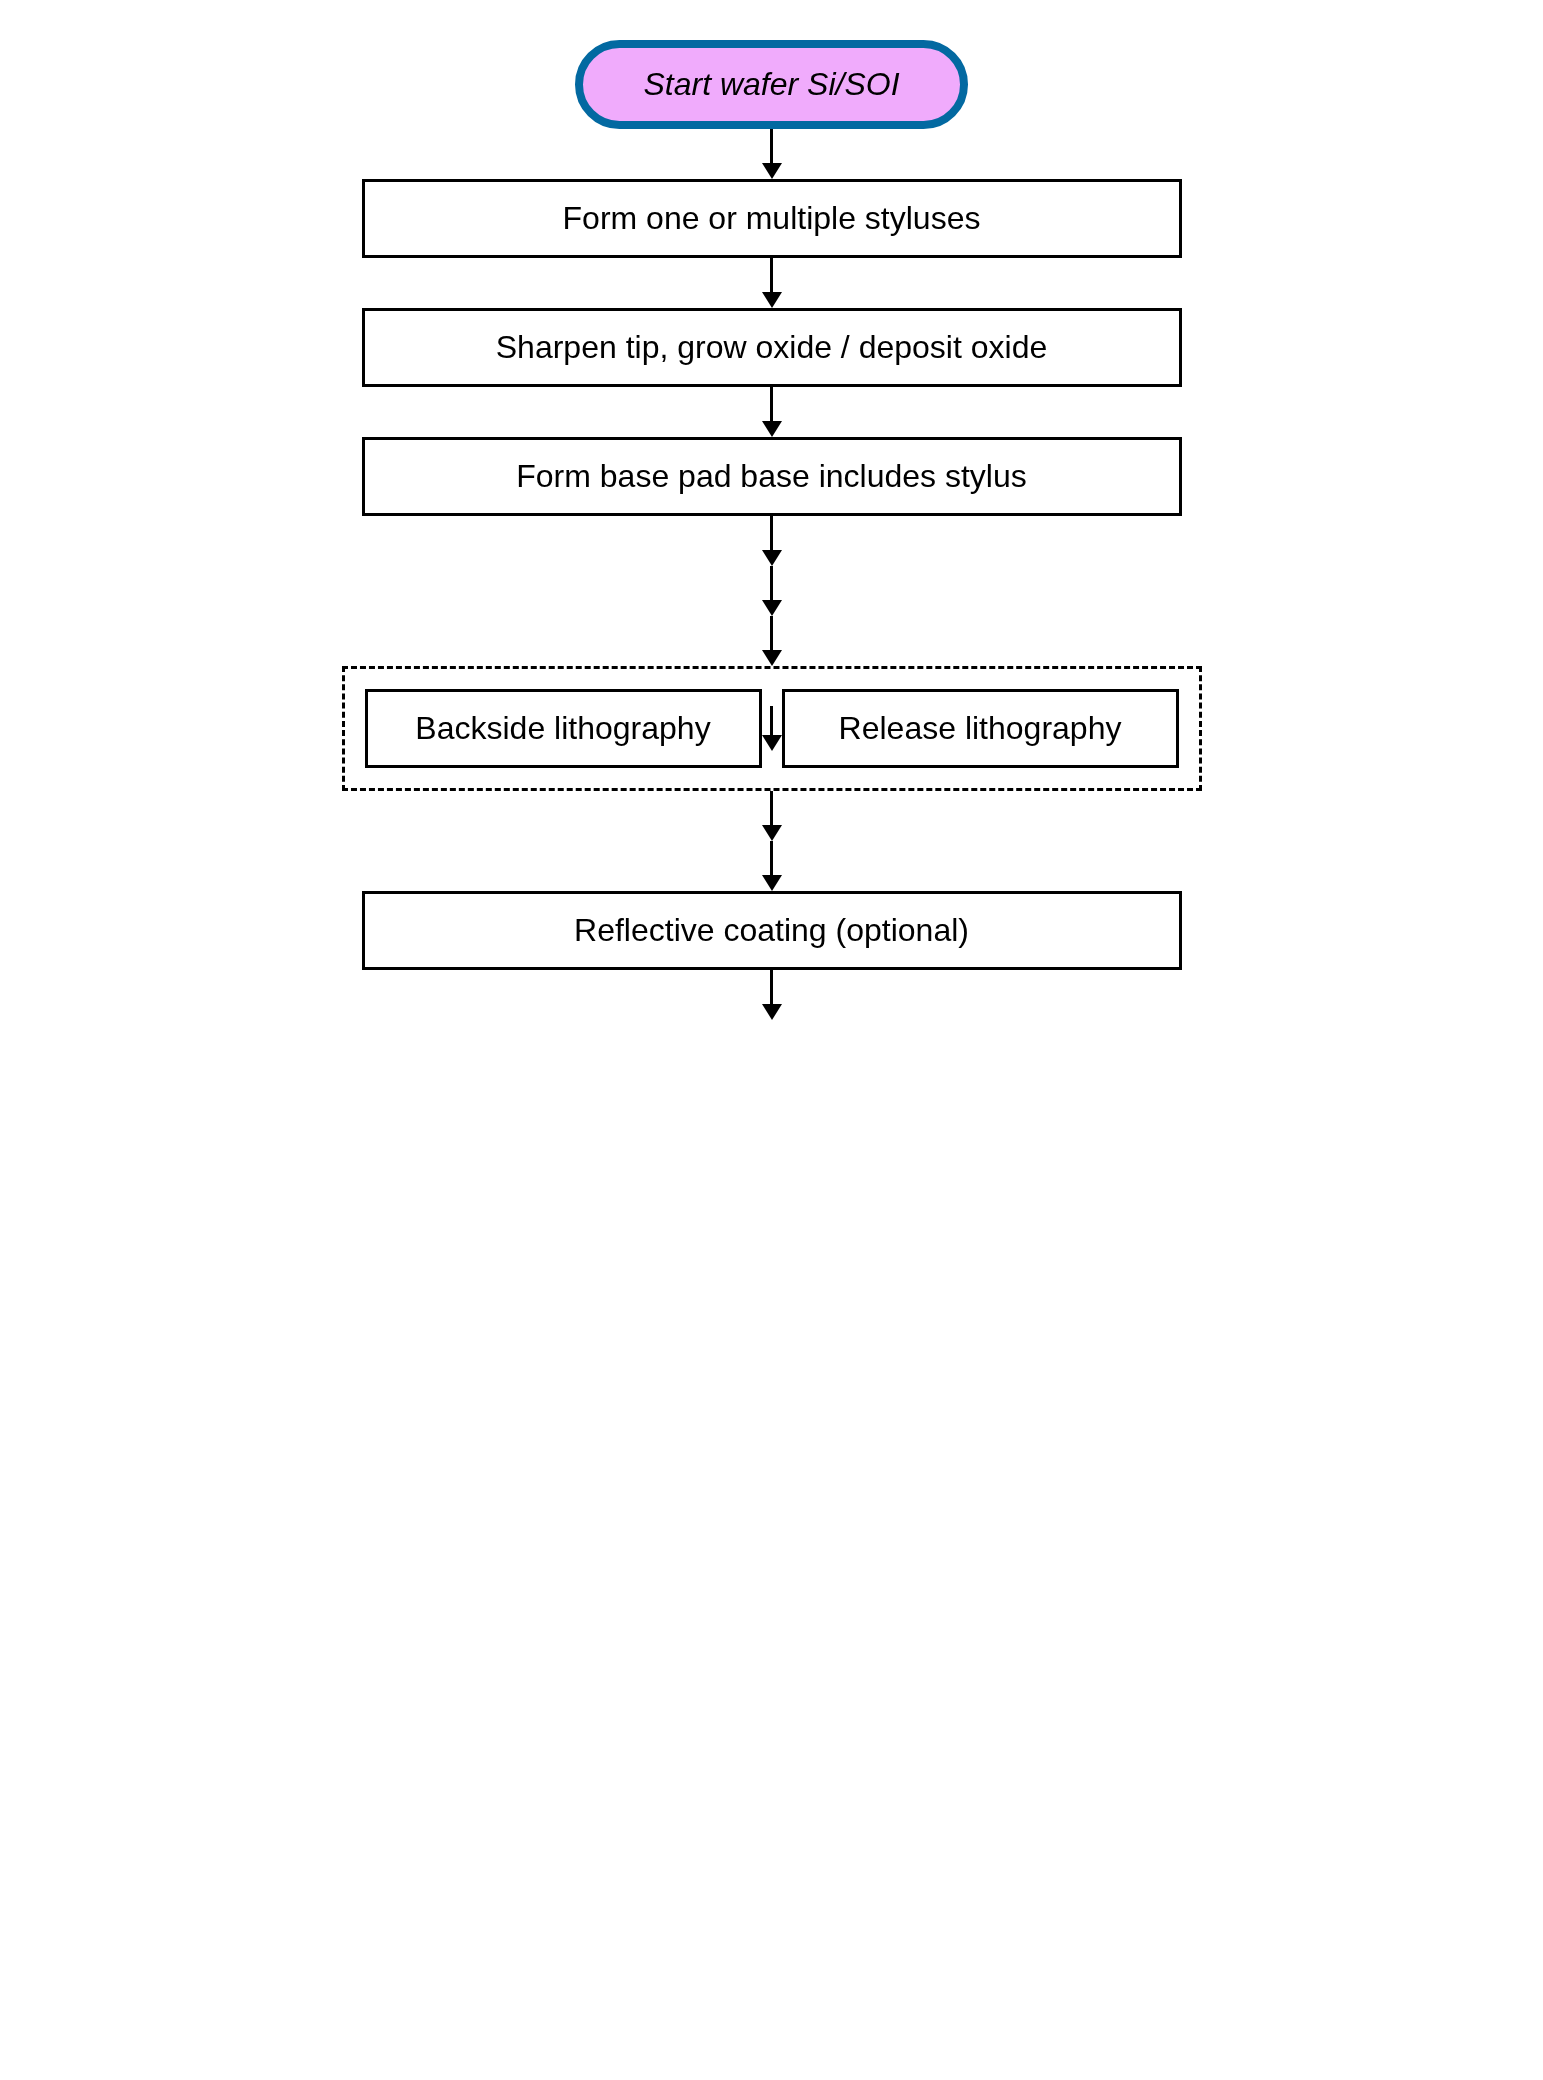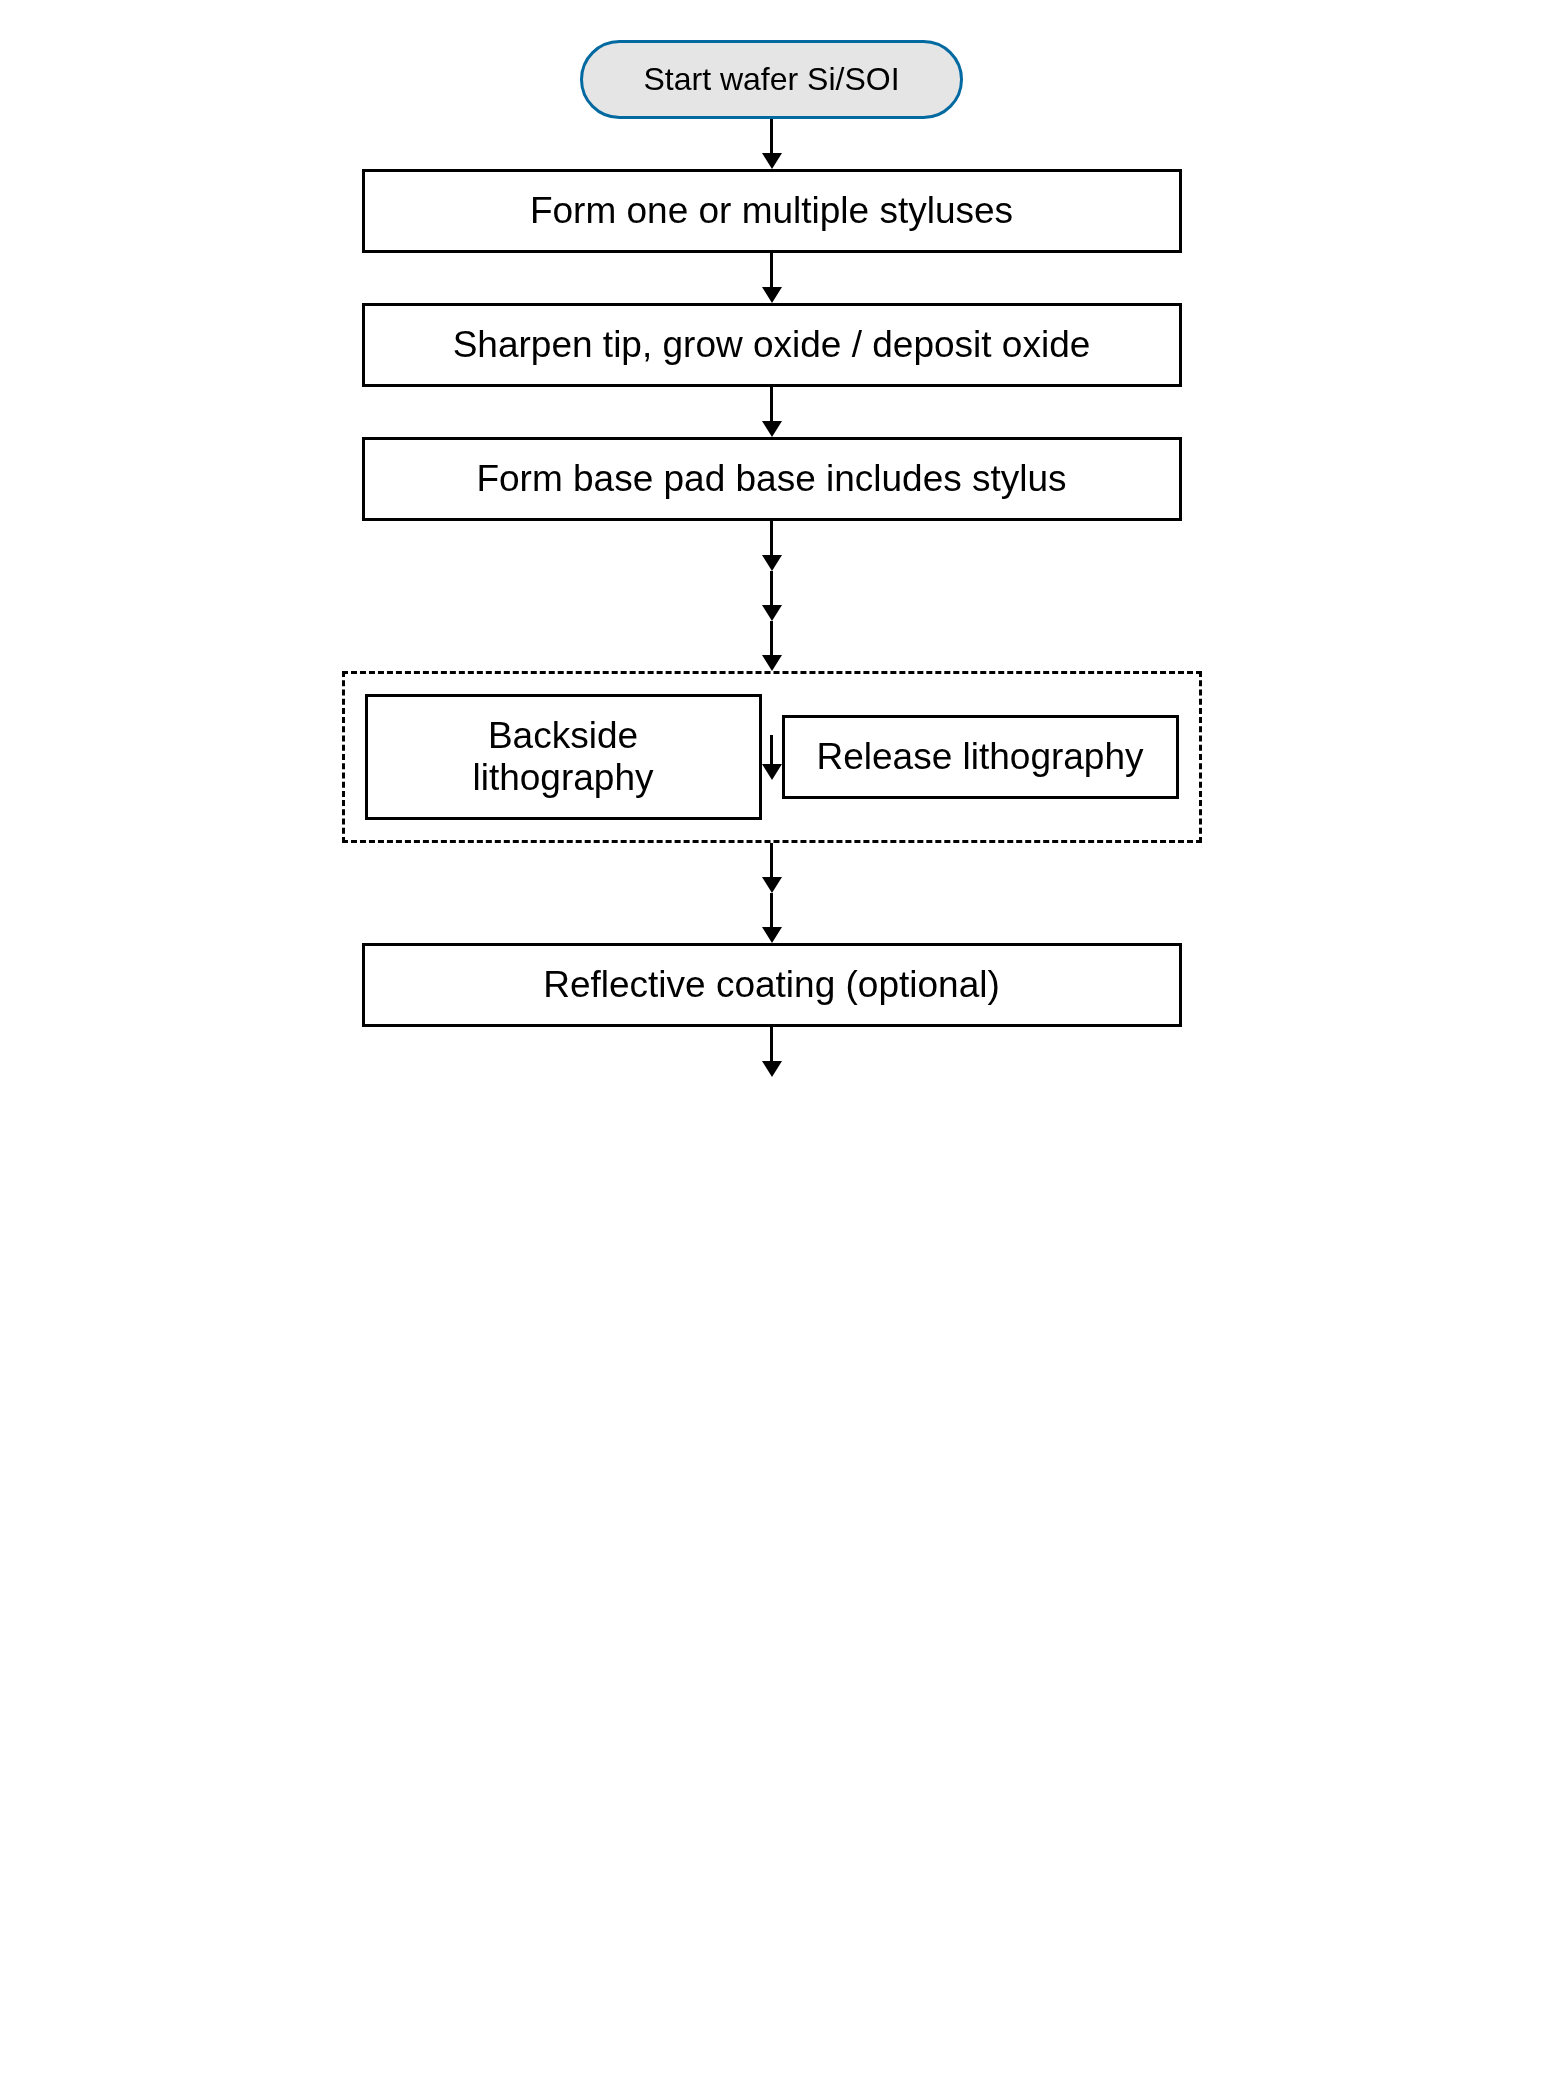--- a/index.html
+++ b/index.html
@@ -22,35 +22,36 @@
     .flowchart-container {
       display: flex;
       flex-direction: column;
       align-items: center;
       width: 900px;
       gap: 0;
     }
 
     
     .terminal-shape {
-      border: 3px solid #0369a1;
+      border: 8px solid #0369a1;
       border-radius: 50px;
       padding: 18px 60px;
       font-size: 32px;
       font-weight: normal;
       text-align: center;
-      background: #e5e5e5;
+      background: #f0abfc;
       min-width: 380px;
+      font-style: italic;
     }
 
     
     .process-shape {
       border: 3px solid #000;
       padding: 18px 30px;
-      font-size: 37px;
+      font-size: 32px;
       font-weight: normal;
       text-align: center;
       background: #fff;
       width: 820px;
     }
 
     
     .process-shape.multiline {
       font-size: 27px;
       line-height: 1.5;

